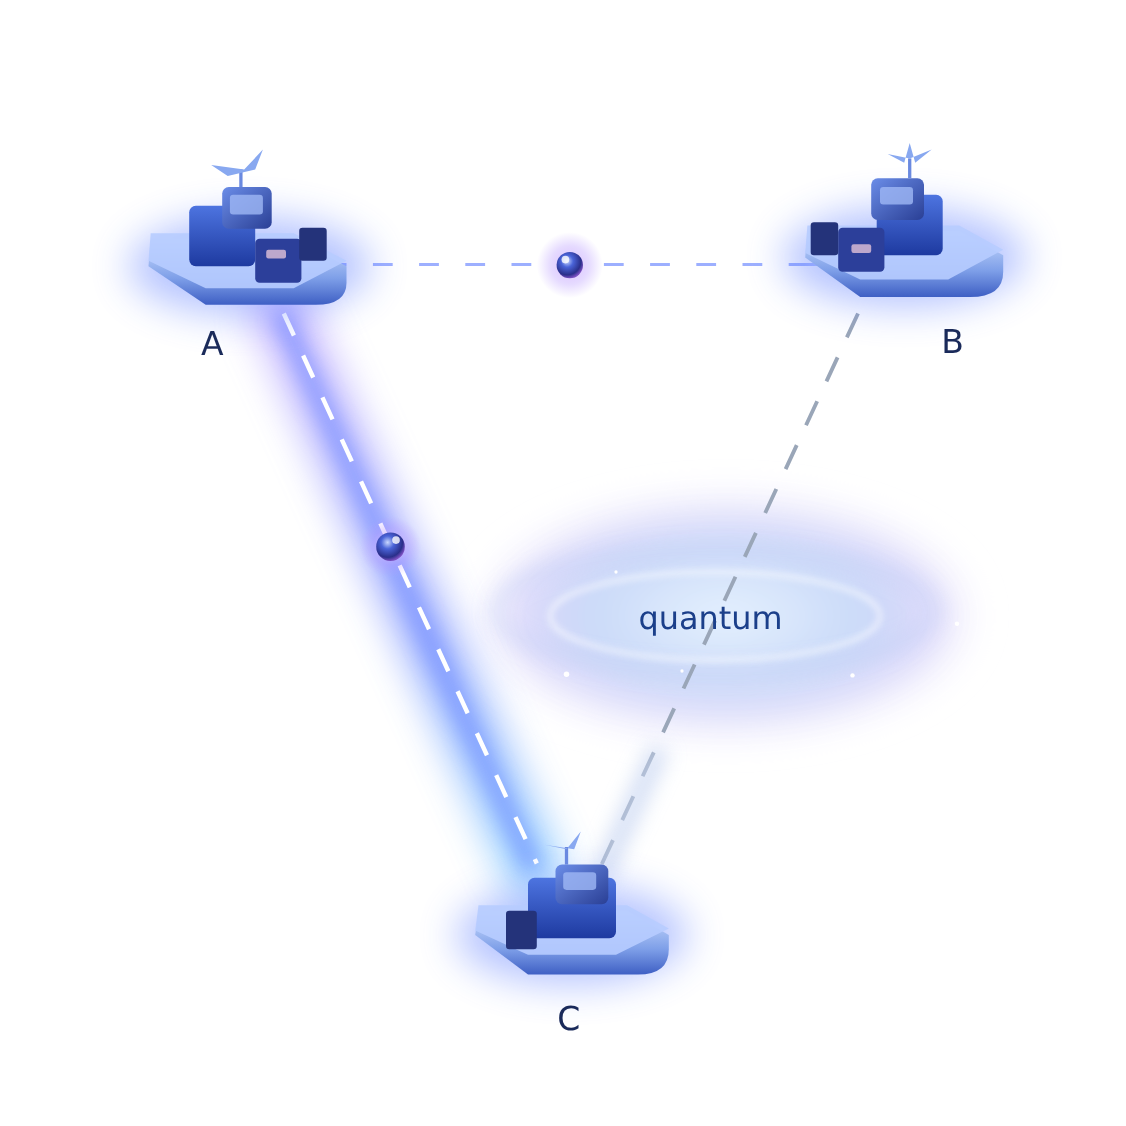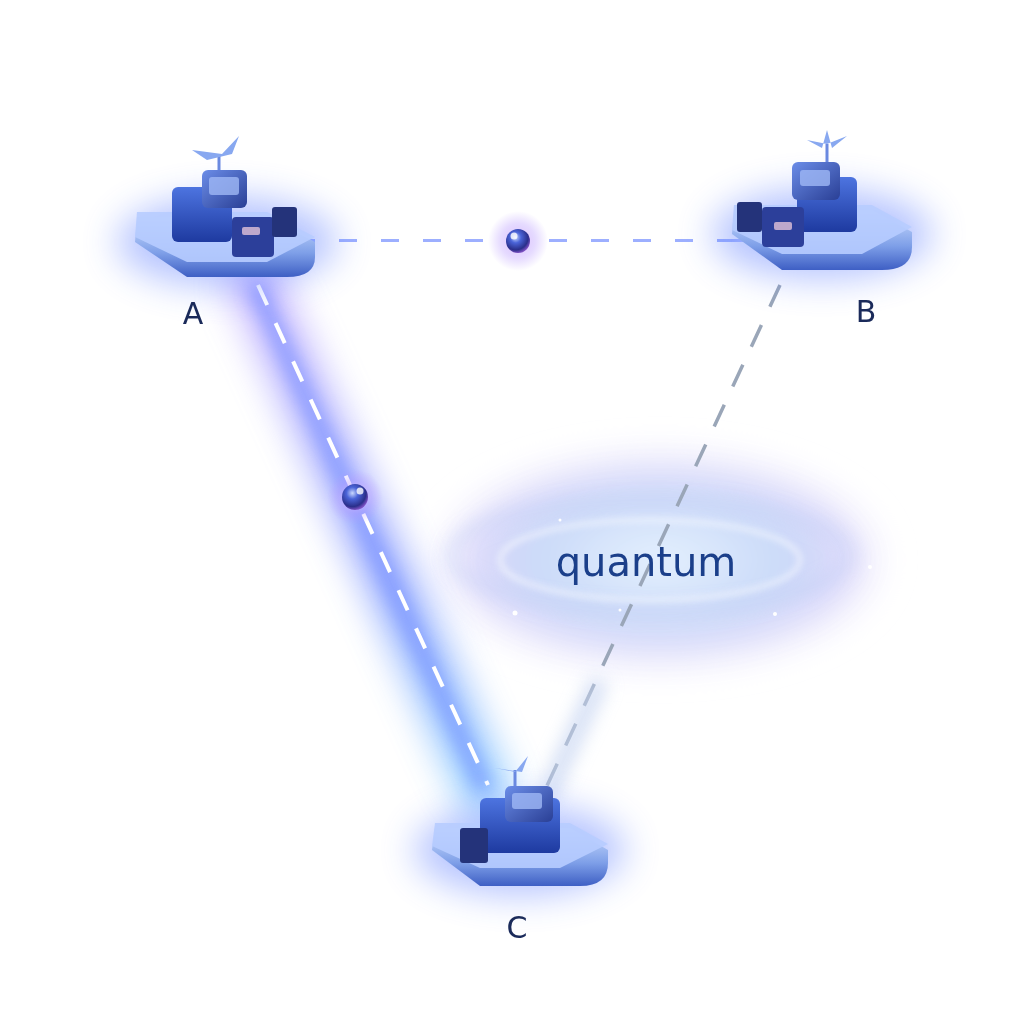--- a/index.html
+++ b/index.html
@@ -17,21 +17,21 @@
     font-weight: 400;
     transform: translate(-50%, -50%);
   }
   .cloud-text {
     position: absolute;
     left: 646px; top: 562px;
     transform: translate(-50%, -50%);
     text-align: left;
     color: #1b3f8a;
     font-family: "DejaVu Sans", sans-serif;
-    font-size: 40px;
+    font-size: 29px;
     line-height: 34px;
   }
   .cloud-text span { display: block; }
 </style>
 </head>
 <body>
 
 <svg class="scene" width="1024" height="1024" viewBox="0 0 1024 1024">
   <defs>
     <filter id="blur20" x="-50%" y="-50%" width="200%" height="200%">

